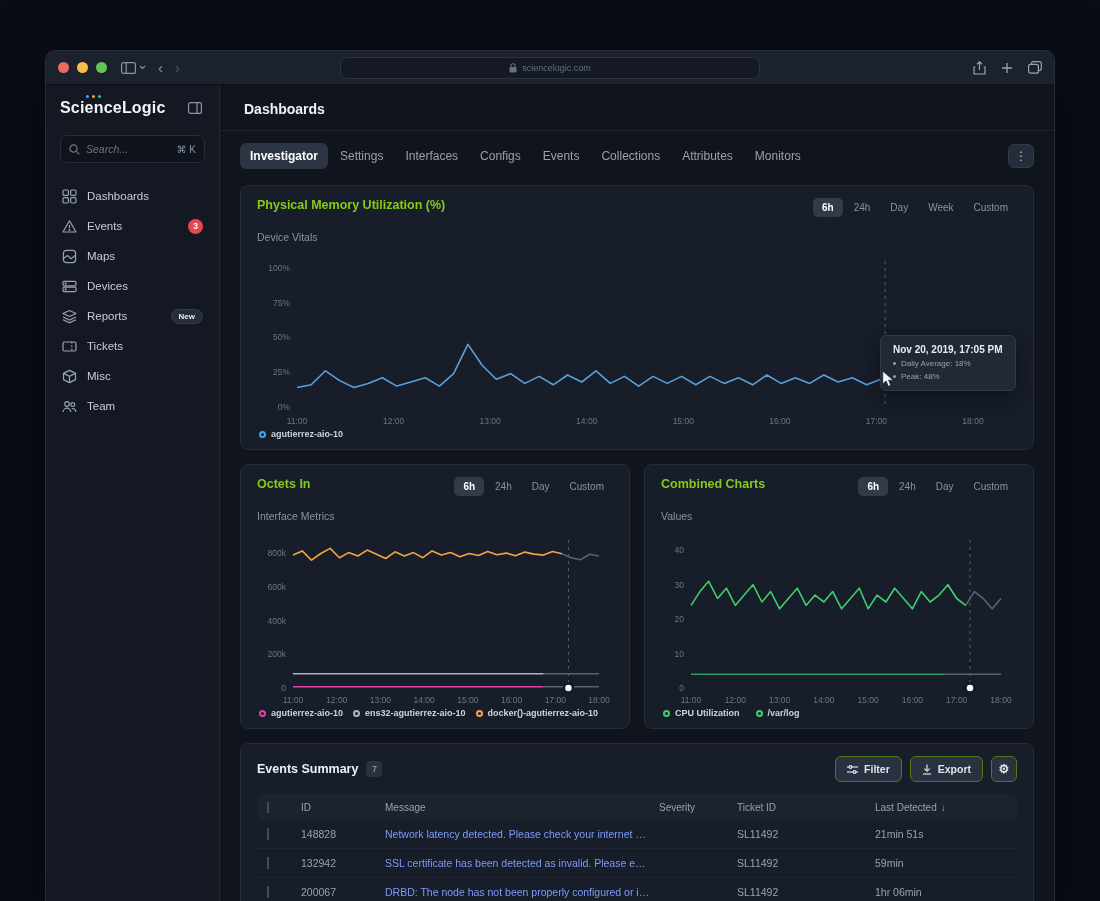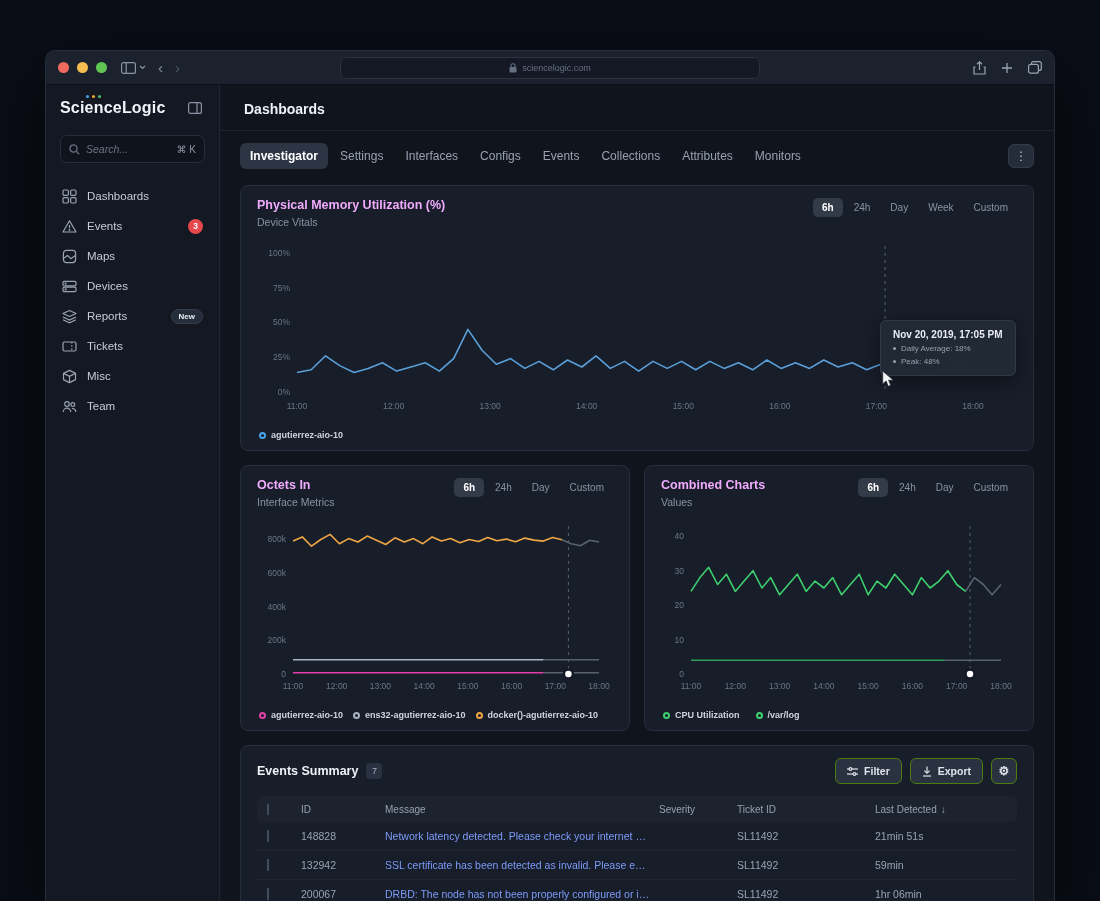--- a/index.html
+++ b/index.html
@@ -56,32 +56,32 @@
   
   .tabsrow { display:flex; align-items:center; gap:2px; margin-bottom:16px; }
   .tab { padding:6px 10px; font-size:12px; color:#98a1b0; border-radius:6px; cursor:pointer; }
   .tab.active { background:#2d3443; color:#fff; font-weight:700; }
   .kebab { margin-left:auto; width:26px; height:24px; background:#262d3a; border:1px solid #333b4a;
     border-radius:6px; color:#c2c9d5; font-size:12px; display:flex; align-items:center; justify-content:center; cursor:pointer; }
 
   
   .card { background:#171d29; border:1px solid #252c3a; border-radius:8px; padding:12px 16px 10px; margin-bottom:14px; }
   .card-head { display:flex; align-items:flex-start; justify-content:space-between; }
-  .c-title { color:#f0abfc; font-size:12.5px; font-weight:700; }
-  .c-sub { color:#8a92a2; font-size:10.5px; margin-top:4px; }
+  .c-title { color:#84cc16; font-size:12.5px; font-weight:700; }
+  .c-sub { color:#8a92a2; font-size:10.5px; margin-top:19px; }
   .ranges { display:flex; gap:2px; }
   .range { padding:4px 9px; font-size:10px; color:#8a92a2; border-radius:5px; cursor:pointer; }
   .range.active { background:#333b49; color:#fff; font-weight:700; }
 
   .chart-host { position:relative; margin-top:8px; width:100%; }
   #chart-memory { height:178px; }
   #chart-octets, #chart-combined { height:178px; }
   svg text.tick { fill:#6d7687; font-size:8.5px; font-family:"Liberation Sans",sans-serif; }
 
-  .legend { display:flex; gap:16px; margin-top:16px; padding-left:2px; }
+  .legend { display:flex; gap:16px; margin-top:0; padding-left:2px; }
   .legend-item { display:flex; align-items:center; gap:5px; color:#ced4de; font-size:9px; font-weight:700; cursor:pointer; }
   .legend-dot { width:7px; height:7px; border-radius:50%; border:2px solid #888; background:transparent; }
 
   .row2 { display:flex; gap:14px; }
   .row2 .card { flex:1; min-width:0; }
 
   .tooltip { position:absolute; left:623px; top:84px; background:rgba(34,41,53,.97); border:1px solid #313947;
     border-radius:6px; padding:8px 12px 9px; box-shadow:0 6px 18px rgba(0,0,0,.4); z-index:5; white-space:nowrap; }
   .tooltip .tt-title { color:#e9edf3; font-size:10px; font-weight:700; }
   .tooltip .tt-item { display:flex; align-items:center; gap:5px; color:#98a0ae; font-size:8px; margin-top:4px; }

